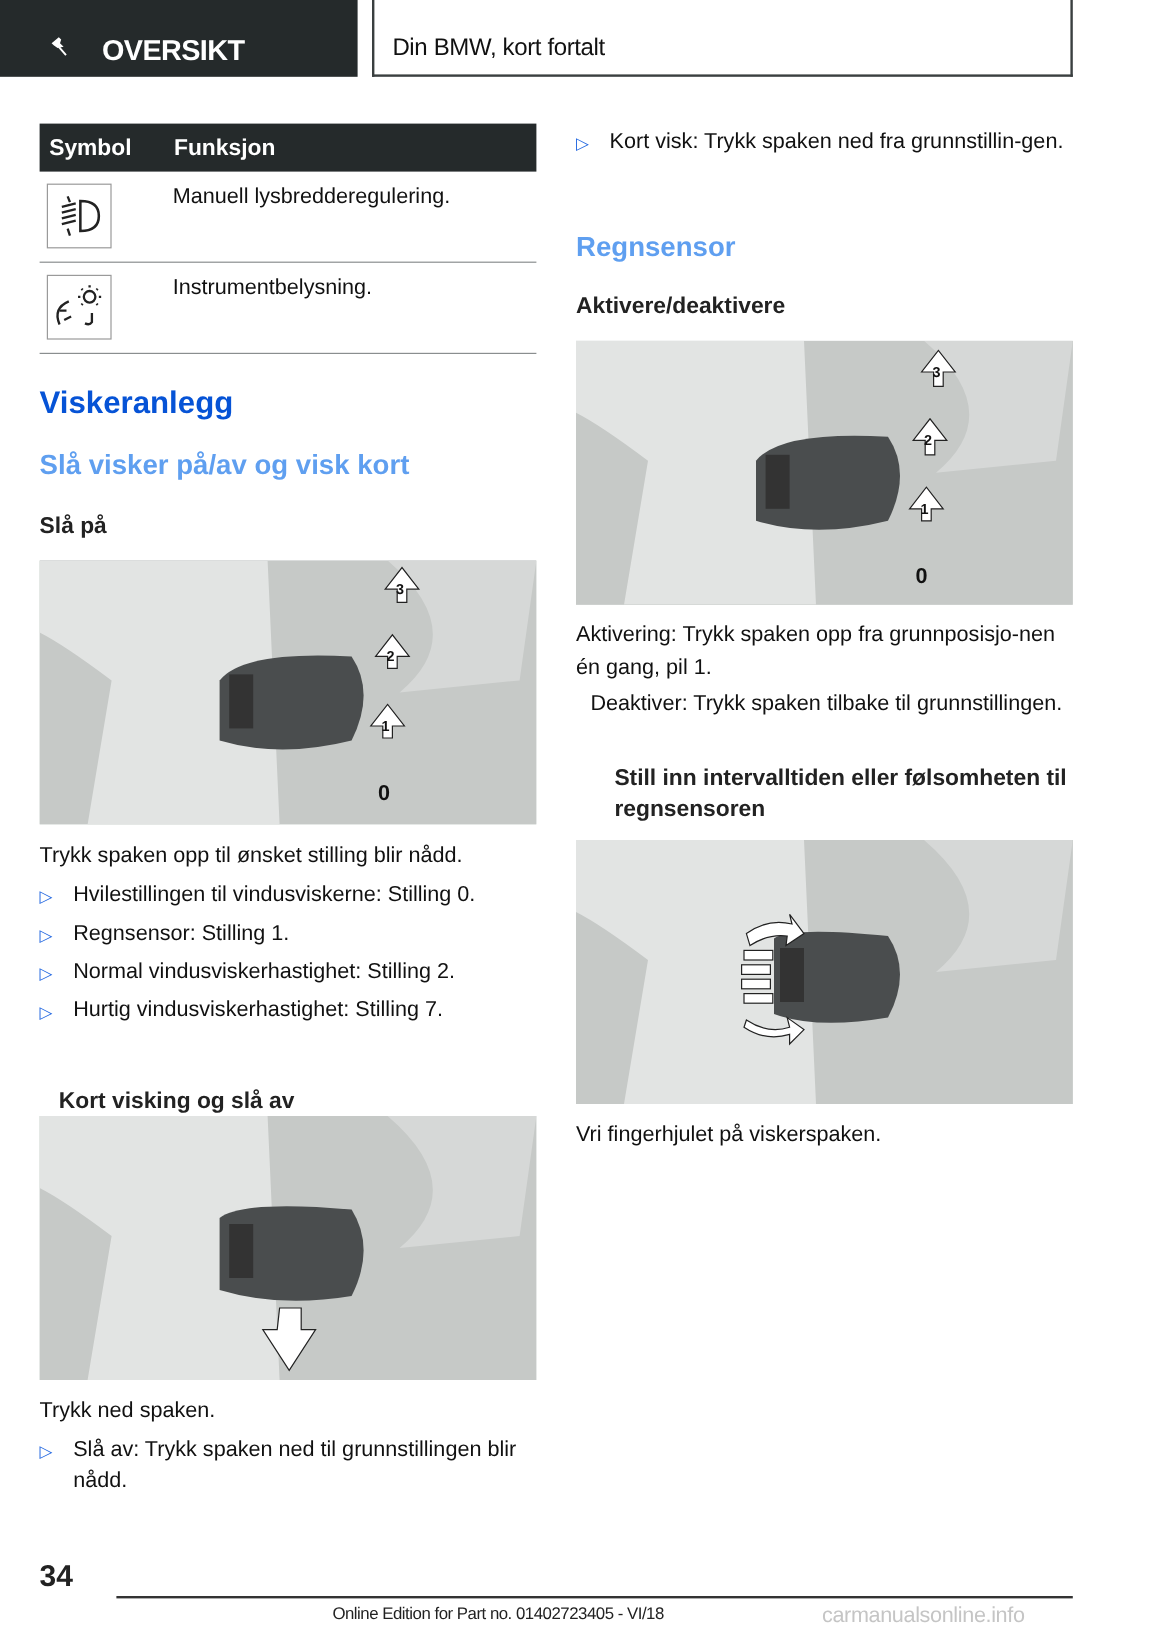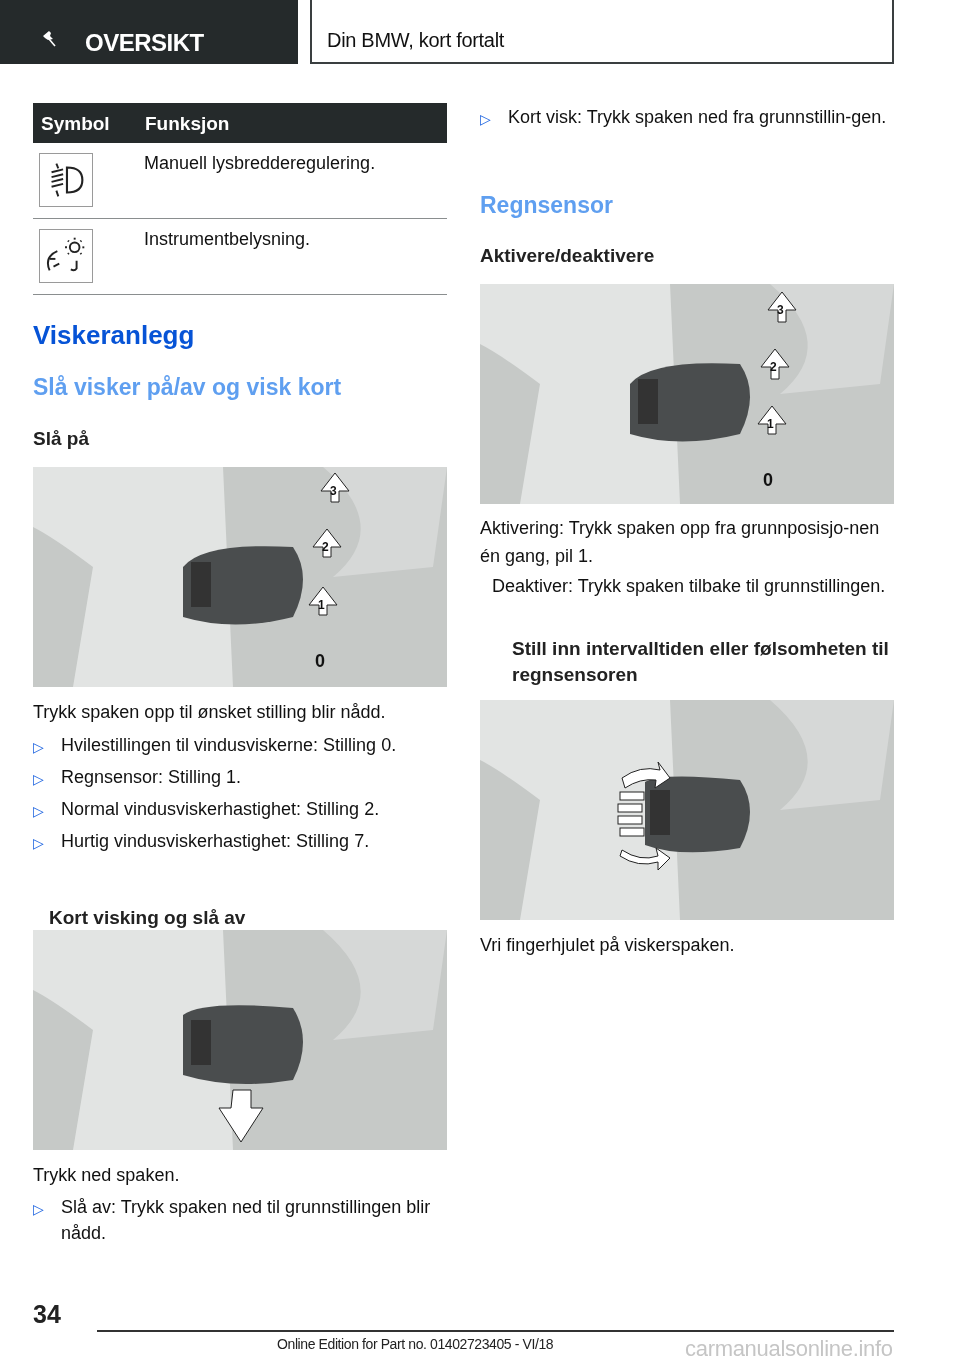--- a/index.html
+++ b/index.html
@@ -33,21 +33,21 @@
   .bul .tri { position:absolute; left:0; top:2px; color:#2166e0; font-size:14px; }
   .bul .t { display:block; padding-left:28px; }
 
   .fig { position:absolute; background:#c9ccca; overflow:hidden; }
   .fig svg { display:block; }
 
   
   .pg { left:33px; top:1300px; font-size:25px; font-weight:bold; color:#222; }
   .ftline { left:97px; top:1330px; width:797px; height:2px; background:#333; }
   .fttext { left:277px; top:1336px; font-size:14px; color:#222; letter-spacing:-0.4px; }
-  .wm { left:685px; top:1336px; font-size:22px; color:#c5c5c5; letter-spacing:-0.3px; }
+  .wm { left:685px; top:1336px; font-size:18px; color:#c5c5c5; letter-spacing:-0.3px; }
 </style>
 </head>
 <body>
 
 <div class="abs hdr-tab">
   <svg class="pin" viewBox="0 0 20 20">
     <path d="M3 7 L9 2 L11 4 L10 7 L13 10 L8 11 L5 9 Z" fill="#fff"></path>
     <line x1="9" y1="10" x2="15" y2="17" stroke="#fff" stroke-width="1.6"></line>
   </svg>
   <span class="lbl">OVERSIKT</span>

